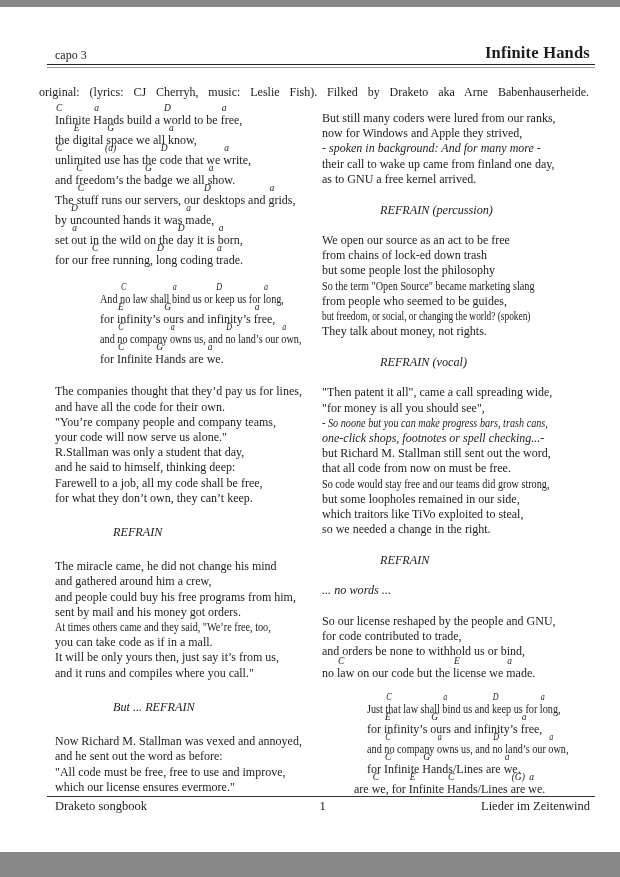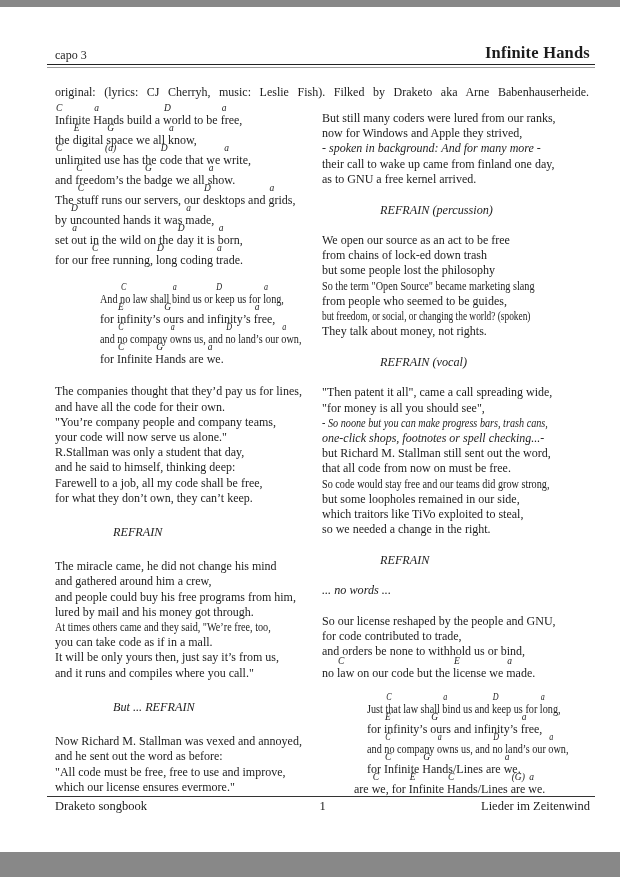--- a/index.html
+++ b/index.html
@@ -5,21 +5,21 @@
   html,body{margin:0;padding:0;background:#888;}
   .page{position:relative;width:620px;height:845px;background:#ffffff;margin:7px auto;
         font-family:"Liberation Serif","DejaVu Serif",serif;color:#1c1c1c;overflow:hidden;}
   
   .header-row{position:absolute;top:36px;left:55px;right:30px;display:flex;
               justify-content:space-between;align-items:flex-end;}
   .capo{font-size:12px;}
   .song-title{font-size:16.5px;font-weight:bold;letter-spacing:.2px;}
   .header-rule{position:absolute;top:57px;left:47px;right:25px;height:2px;
                border-top:1.3px solid #222;border-bottom:1px solid #9a9a9a;}
-  .byline{position:absolute;top:78px;left:55px;right:31px;font-size:12px;
+  .byline{position:absolute;top:78px;left:39px;right:31px;font-size:12px;
           text-align:justify;text-align-last:justify;}
   
   .cols{position:absolute;top:99px;left:55px;right:29px;height:689px;display:flex;}
   .col{display:flex;flex-direction:column;justify-content:space-between;}
   .col-left{width:257px;}
   .col-right{flex:1;margin-left:10px;padding-top:5px;}
   
   .block{}
   .block.indent{margin-left:45px;}
   .line{font-size:12px;line-height:15.2px;white-space:pre-wrap;}
@@ -74,21 +74,21 @@
           <div class="line">R.Stallman was only a student that day,</div>
           <div class="line">and he said to himself, thinking deep:</div>
           <div class="line">Farewell to a job, all my code shall be free,</div>
           <div class="line">for what they don’t own, they can’t keep.</div>
         </div>
         <div class="label">REFRAIN</div>
         <div class="block">
           <div class="line">The miracle came, he did not change his mind</div>
           <div class="line">and gathered around him a crew,</div>
           <div class="line">and people could buy his free programs from him,</div>
-          <div class="line">lured by mail and his money got through.</div>
+          <div class="line">sent by mail and his money got orders.</div>
           <div class="line" style="transform: scaleX(0.85); transform-origin: left bottom;">At times others came and they said, "We’re free, too,</div>
           <div class="line">you can take code as if in a mall.</div>
           <div class="line">It will be only yours then, just say it’s from us,</div>
           <div class="line">and it runs and compiles where you call."</div>
         </div>
         <div class="label">But ... REFRAIN</div>
         <div class="block">
           <div class="line">Now Richard M. Stallman was vexed and annoyed,</div>
           <div class="line">and he sent out the word as before:</div>
           <div class="line">"All code must be free, free to use and improve,</div>

